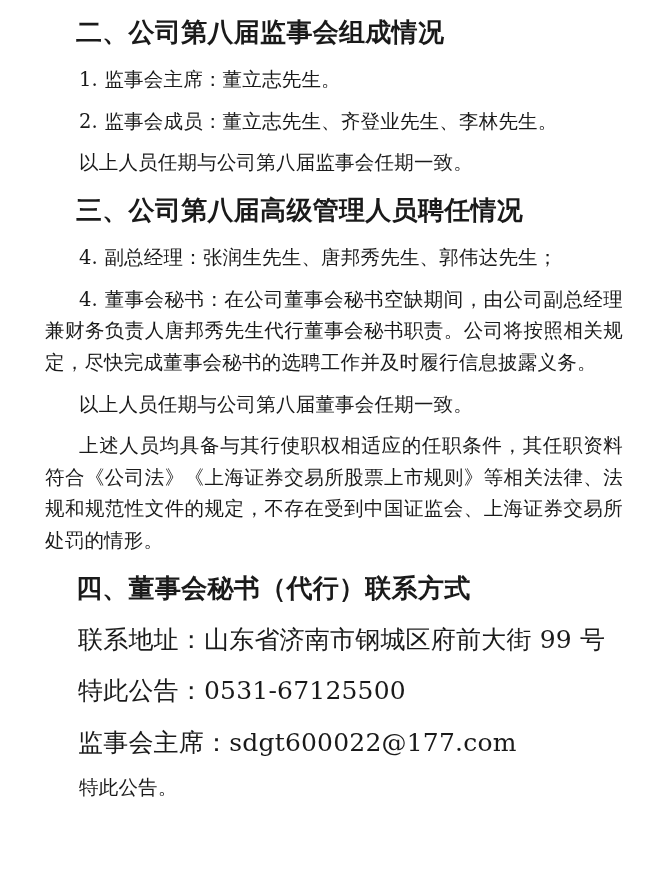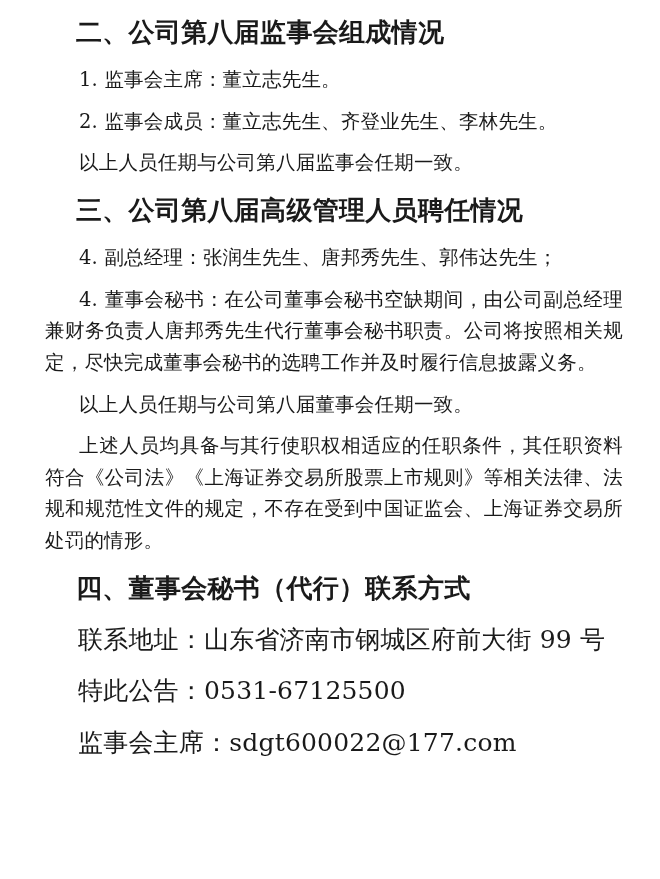--- a/index.html
+++ b/index.html
@@ -82,14 +82,15 @@
   <p class="para indent">上述人员均具备与其行使职权相适应的任职条件，其任职资料符合《公司法》《上海证券交易所股票上市规则》等相关法律、法规和规范性文件的规定，不存在受到中国证监会、上海证券交易所处罚的情形。</p>
 
   <h2 class="heading">四、董事会秘书（代行）联系方式</h2>
 
   <p class="contact"><span>联系地址：</span><span class="val">山东省济南市钢城区府前大街 99 号</span></p>
 
   <p class="contact"><span>特此公告：</span><span class="val">0531-67125500</span></p>
 
   <p class="contact"><span>监事会主席：</span><span class="val">sdgt600022@177.com</span></p>
 
+  <p class="para indent tight">特此公告。</p>
 
 </div>
 
 </body></html>

